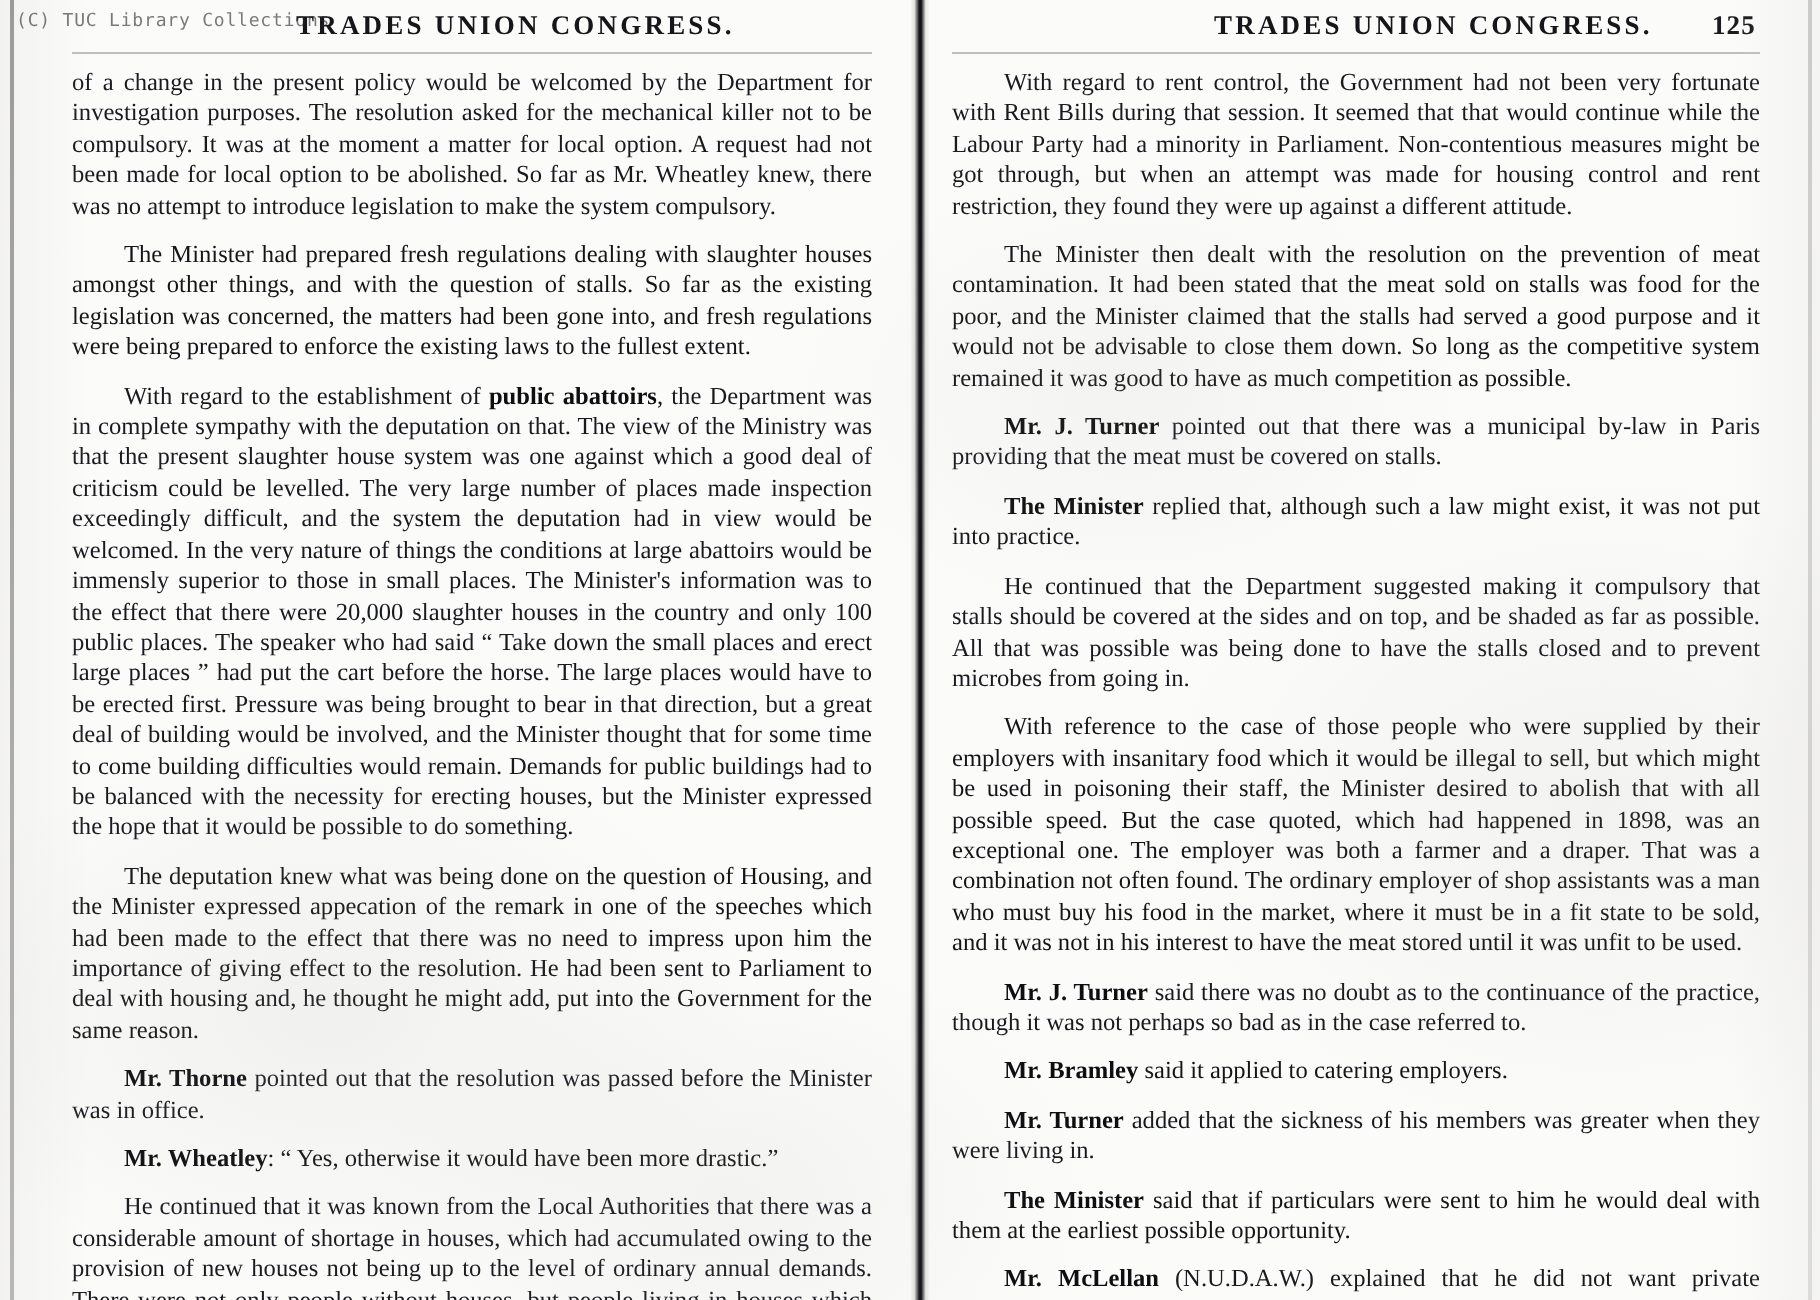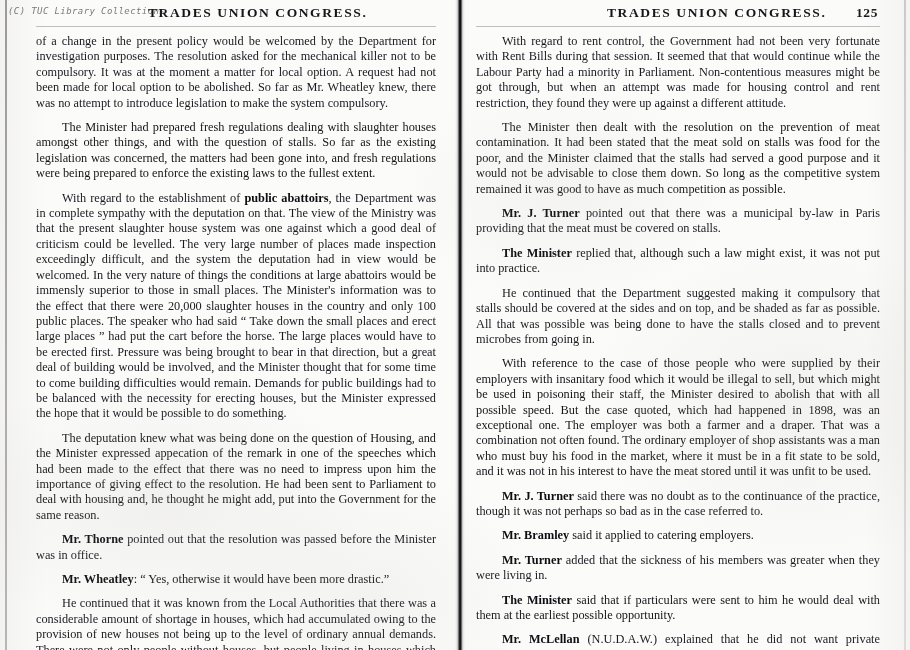--- a/index.html
+++ b/index.html
@@ -122,21 +122,20 @@
   .watermark {
     position: absolute;
     left: 8px;
     top: 6px;
     font-family: "DejaVu Sans Mono", monospace;
     font-size: 9px;
     letter-spacing: 0.4px;
     color: rgba(40,40,44,0.62);
     white-space: nowrap;
     z-index: 6;
-    font-style: italic;
   }
 
   
   .column {
     position: absolute;
     top: 34px;
     font-family: "Liberation Serif", serif;
     font-size: 12.3px;
     line-height: 15.4px;
     color: #17171b;

